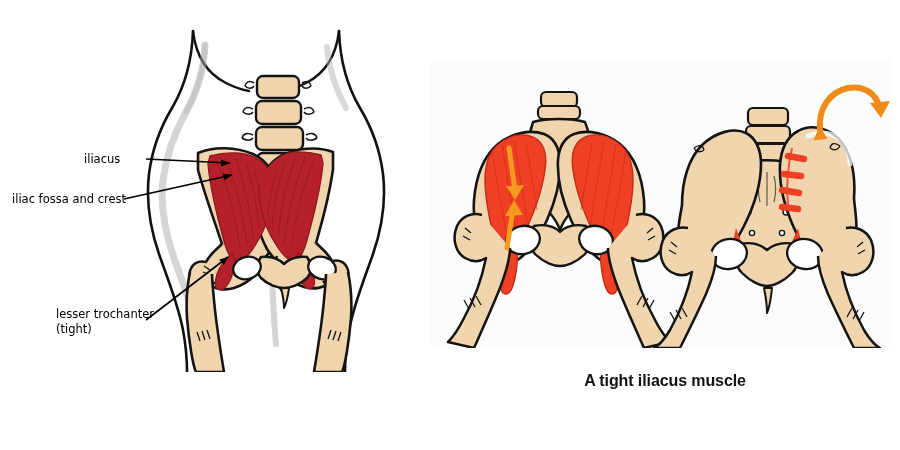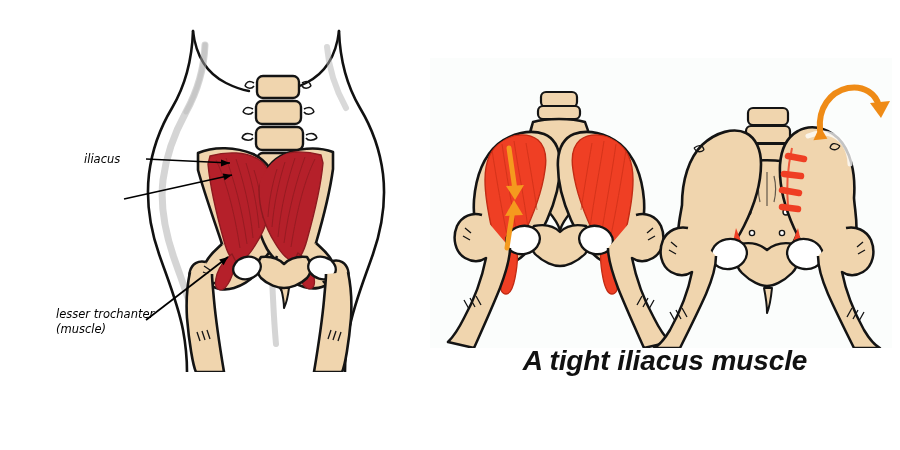--- a/index.html
+++ b/index.html
@@ -17,21 +17,20 @@
   #figure-root {
     position: absolute;
     inset: 0;
     width: 900px;
     height: 450px;
   }
   .panel {
     position: absolute;
     top: 0;
     height: 450px;
-    font-style: italic;
   }
   #panel-left  { left: 0;   width: 430px; }
   #panel-right { left: 430px; width: 470px; }
 
   #right-backdrop {
     position: absolute;
     left: 430px;
     top: 58px;
     width: 462px;
     height: 290px;
@@ -53,22 +52,22 @@
     font-family: "Liberation Sans", sans-serif;
     font-weight: 700;
     letter-spacing: -0.1px;
   }
   #caption-left {
     top: 374px;
     font-size: 20px;
     line-height: 26px;
   }
   #caption-right {
-    top: 348px;
-    font-size: 28px;
+    top: 368px;
+    font-size: 16px;
     line-height: 26px;
   }
   .caption-line { display: block; }
 
   .anno-text {
     position: absolute;
     color: #000000;
     font-family: "DejaVu Sans", sans-serif;
     font-size: 11.5px;
     line-height: 15px;
@@ -267,22 +266,23 @@
         </g>
         <g>
           <line x1="146" y1="320" x2="228" y2="257" stroke="#000000" stroke-width="1.7"></line>
           <path d="M228 257 l-8.8 2.6 l4.4 5.7 Z" fill="#000000"></path>
         </g>
       </g>
     </svg>
 
     <div class="anno-text" id="label-iliacus">iliacus</div>
 
-
-    <div class="anno-text" id="label-lesser-trochanter"><span>lesser trochanter</span><br><span>(muscle)</span></div>
+    <div class="anno-text" id="label-iliac-fossa-crest">iliac fossa and crest</div>
+
+    <div class="anno-text" id="label-lesser-trochanter"><span>lesser trochanter</span><br><span>(tight)</span></div>
 
     <div class="caption" id="caption-left">
     </div>
   </div>
 
   <div class="panel" id="panel-right">
 
     <svg class="art" id="right-art" width="470" height="348" viewBox="0 0 470 348">
 
       <defs>

